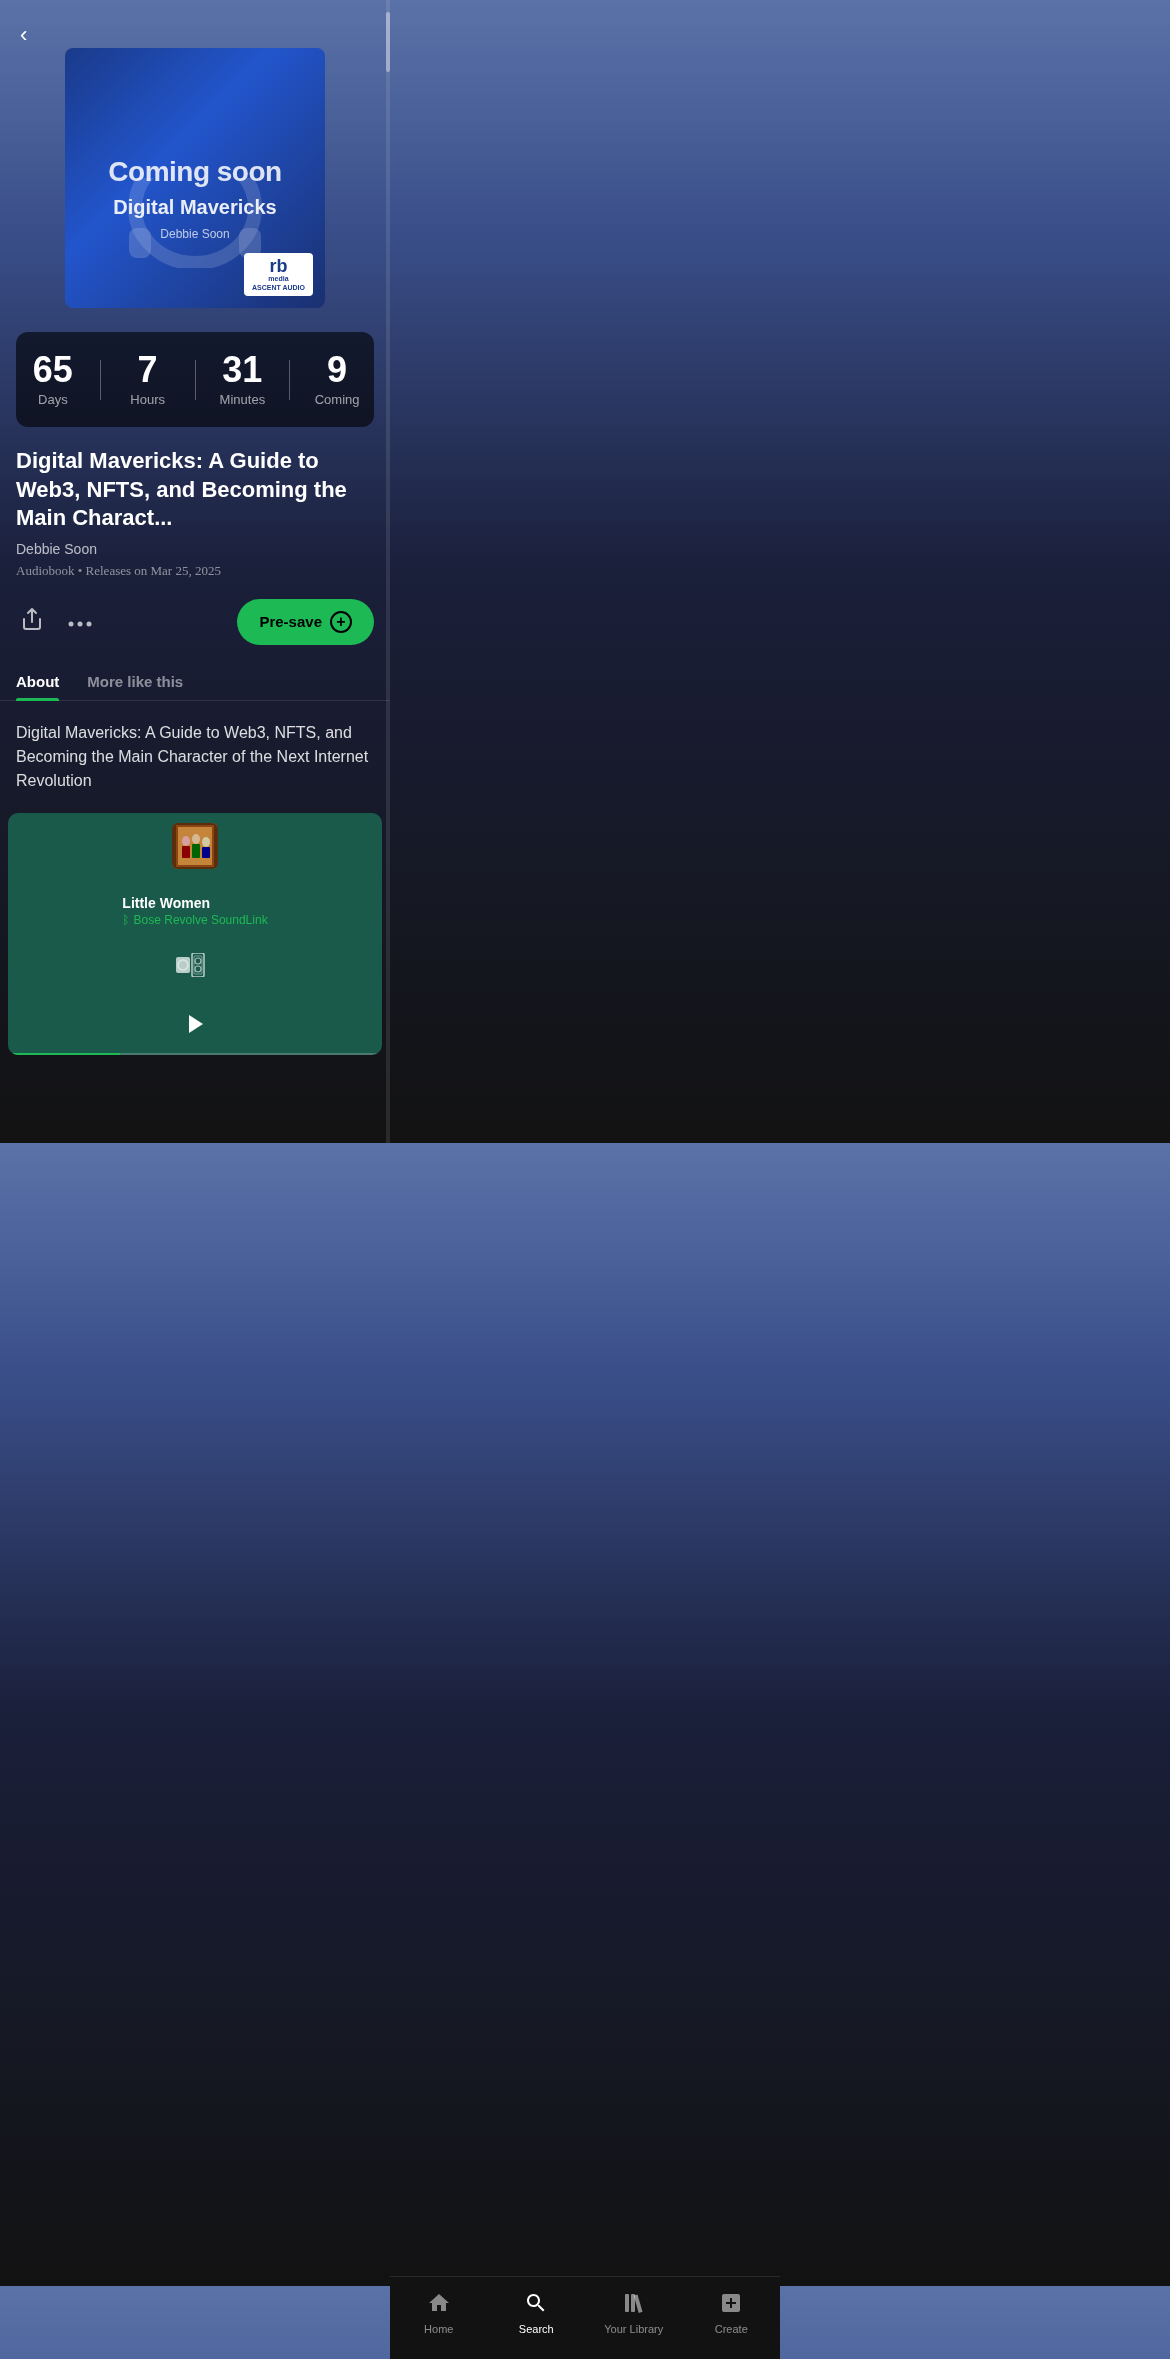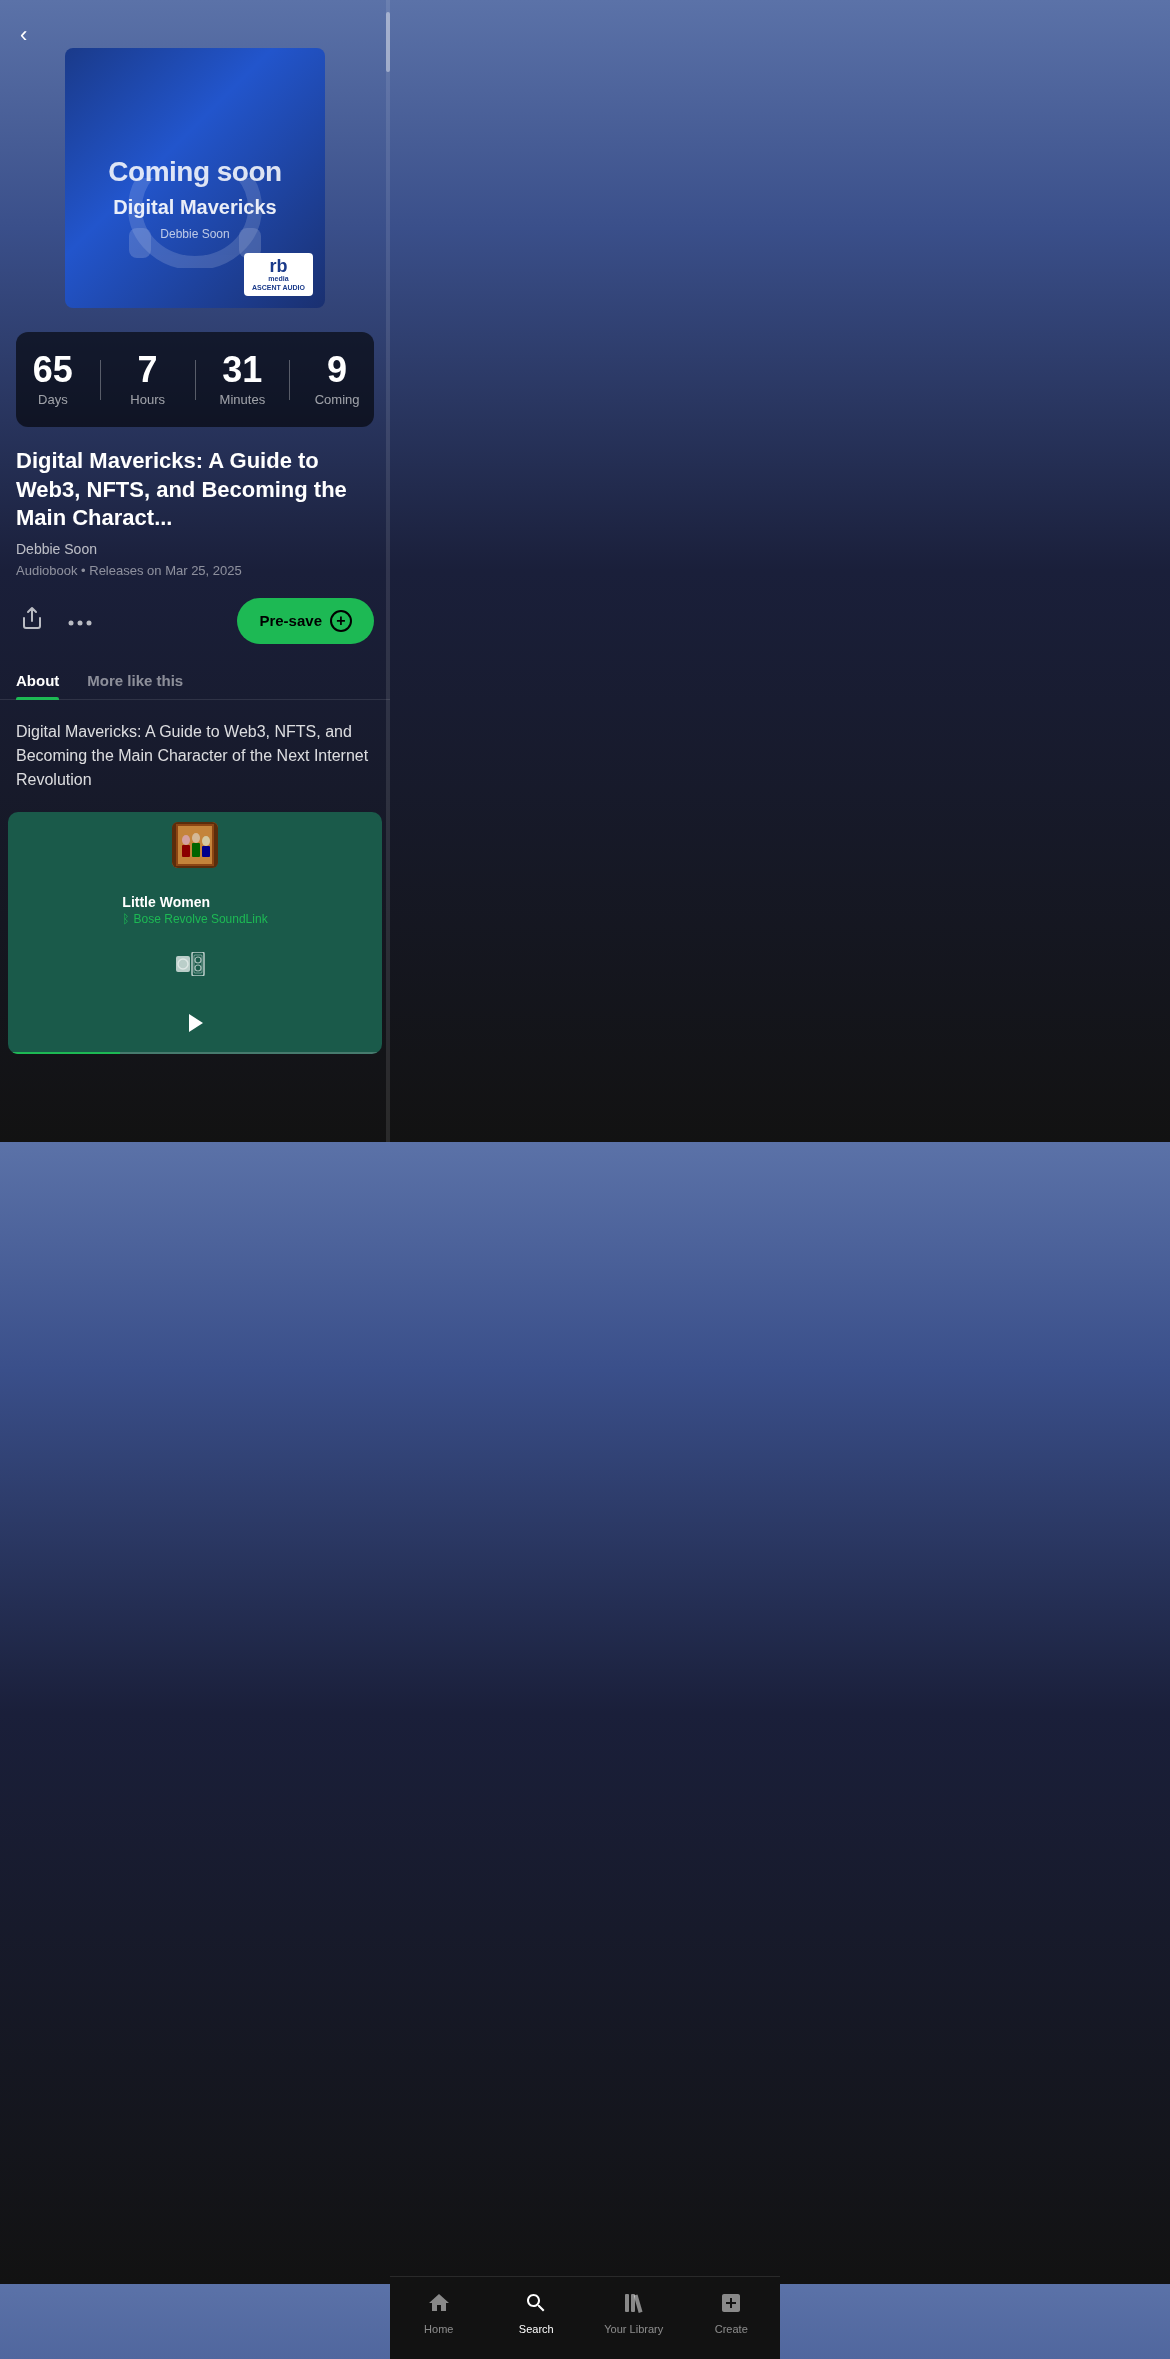--- a/index.html
+++ b/index.html
@@ -170,20 +170,21 @@
       color: rgba(255,255,255,0.7);
       padding: 0 16px;
       margin-bottom: 6px;
     }
 
     .book-meta {
       font-size: 13px;
       color: rgba(255,255,255,0.5);
       padding: 0 16px;
       margin-bottom: 20px;
+      font-family: Liberation Serif, serif;
     }
 
     .book-meta span {
       color: rgba(255,255,255,0.5);
     }
 
     .actions-row {
       display: flex;
       align-items: center;
       padding: 0 16px;

